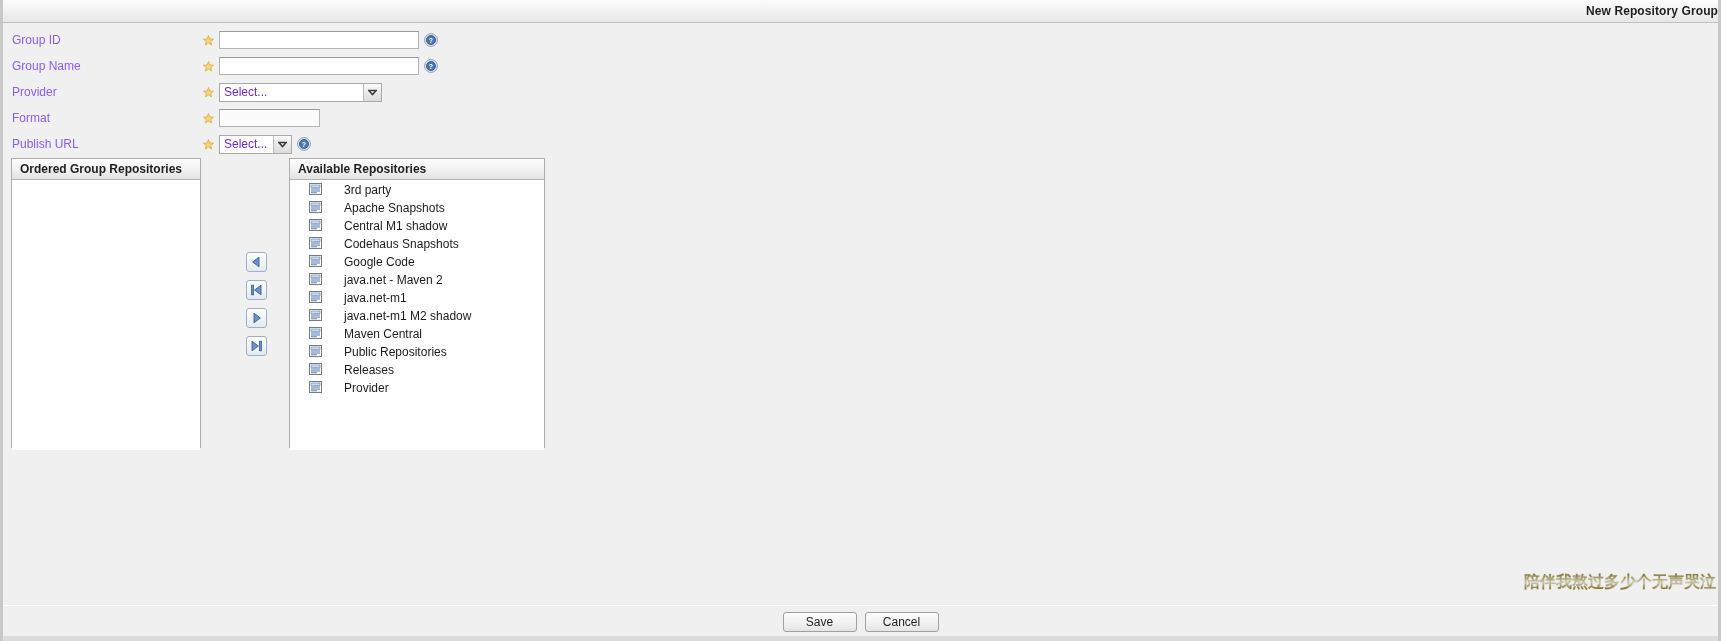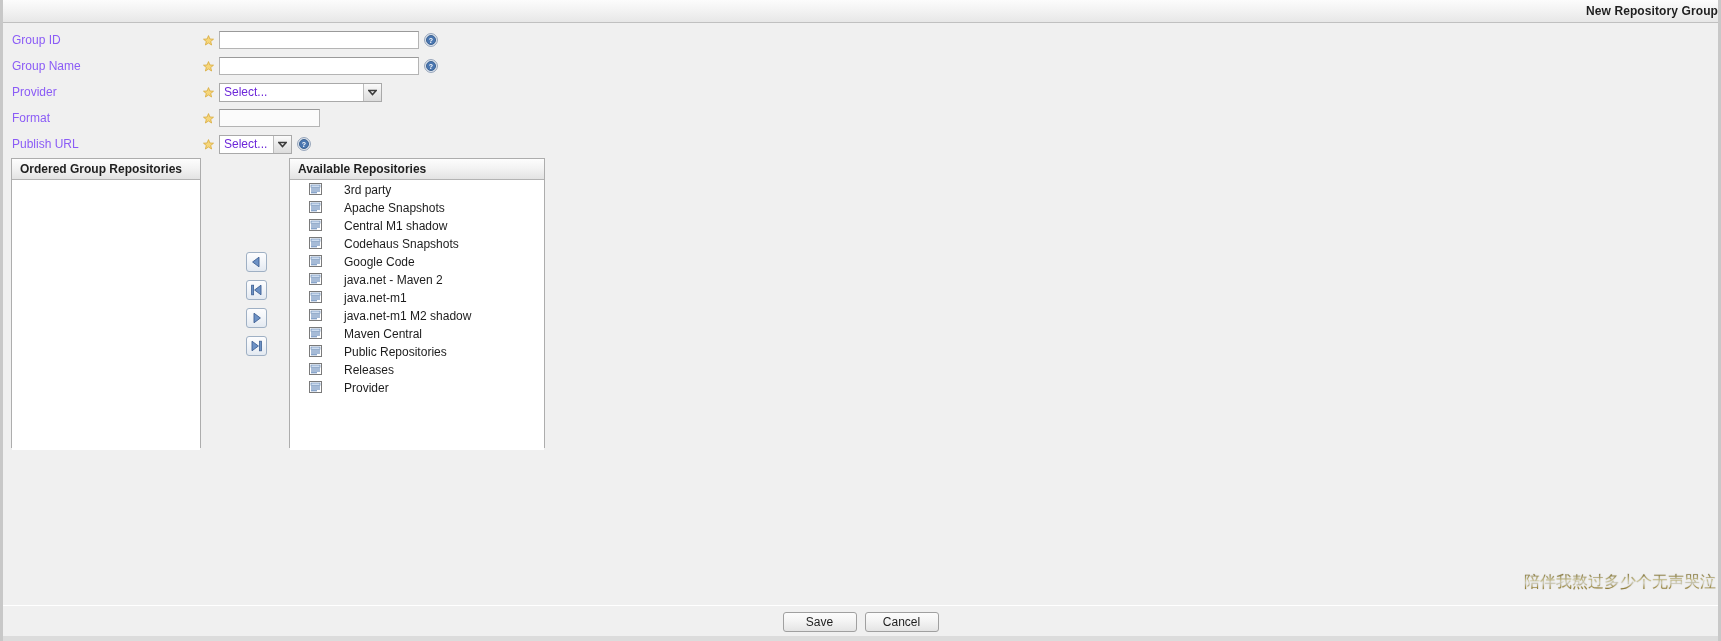--- a/index.html
+++ b/index.html
@@ -274,21 +274,21 @@
     background: #dcdcdc;
   }
 
   
   .watermark {
     position: absolute;
     right: 2px;
     bottom: 48px;
     font-family: "DejaVu Sans", sans-serif;
     font-size: 16px;
-    font-weight: normal;
+    font-weight: bold;
     letter-spacing: 0px;
     white-space: nowrap;
     overflow: hidden;
     max-width: 200px;
     background: linear-gradient(to bottom, #8d7a33 0%, #f3e9a8 38%, #fffce8 52%, #c9b25c 72%, #6f5d22 100%);
     -webkit-background-clip: text;
     background-clip: text;
     color: transparent;
     text-shadow: 0 0 1px rgba(0,0,0,0.25);
     direction: rtl;

